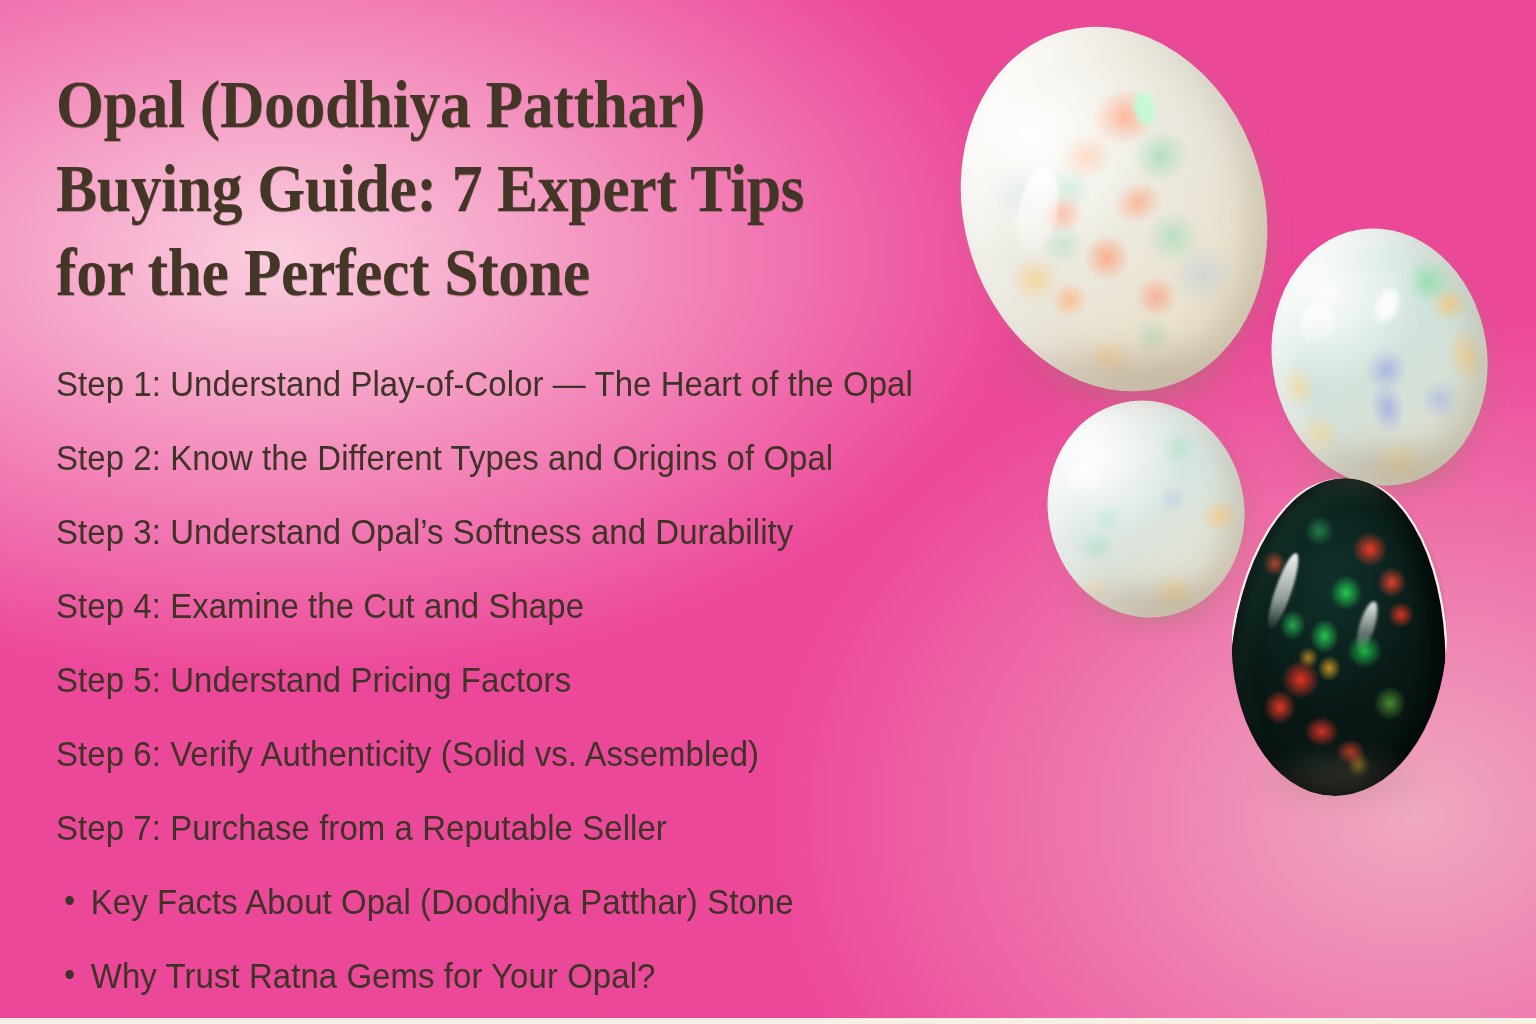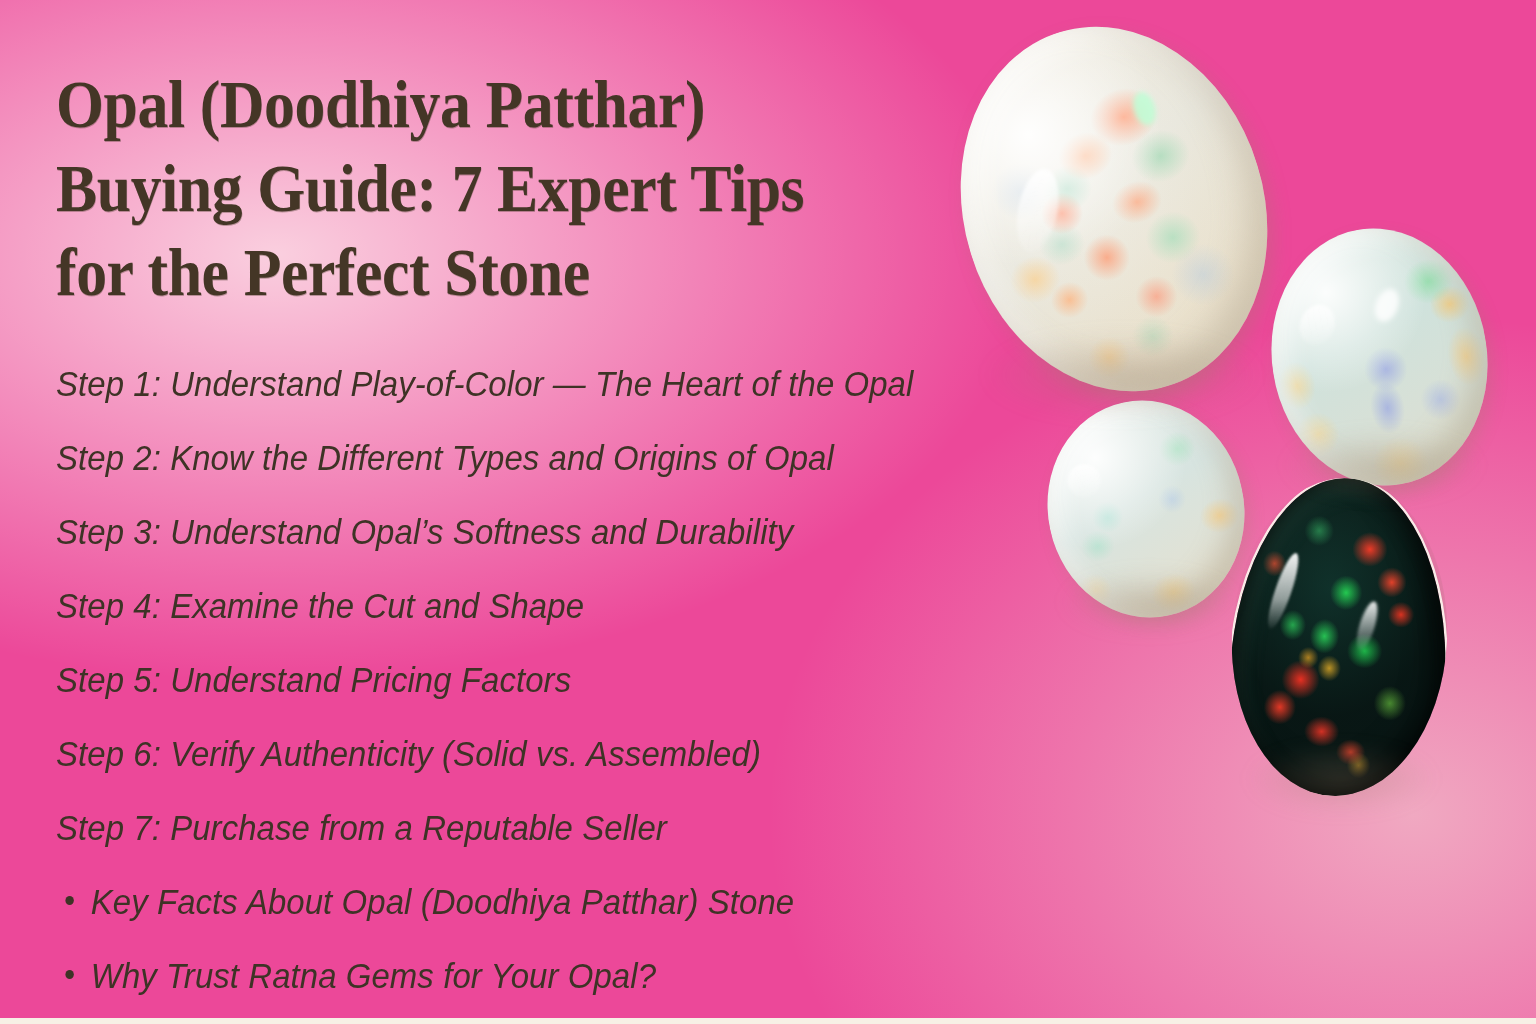--- a/index.html
+++ b/index.html
@@ -56,21 +56,20 @@
     color:#443626;
     transform:scaleX(0.92);
     transform-origin:left top;
     white-space:pre-line;
     text-shadow:0.5px 0.5px 0 rgba(68,54,38,.35);
   }
 
   #step-list {
     list-style:none;
     margin-top:33px;
-    font-style:italic;
   }
 
   .step-item {
     font-family:"Liberation Sans", sans-serif;
     font-weight:400;
     font-size:35px;
     line-height:74px;
     color:#3E3326;
     transform:scaleX(0.94);
     transform-origin:left center;

